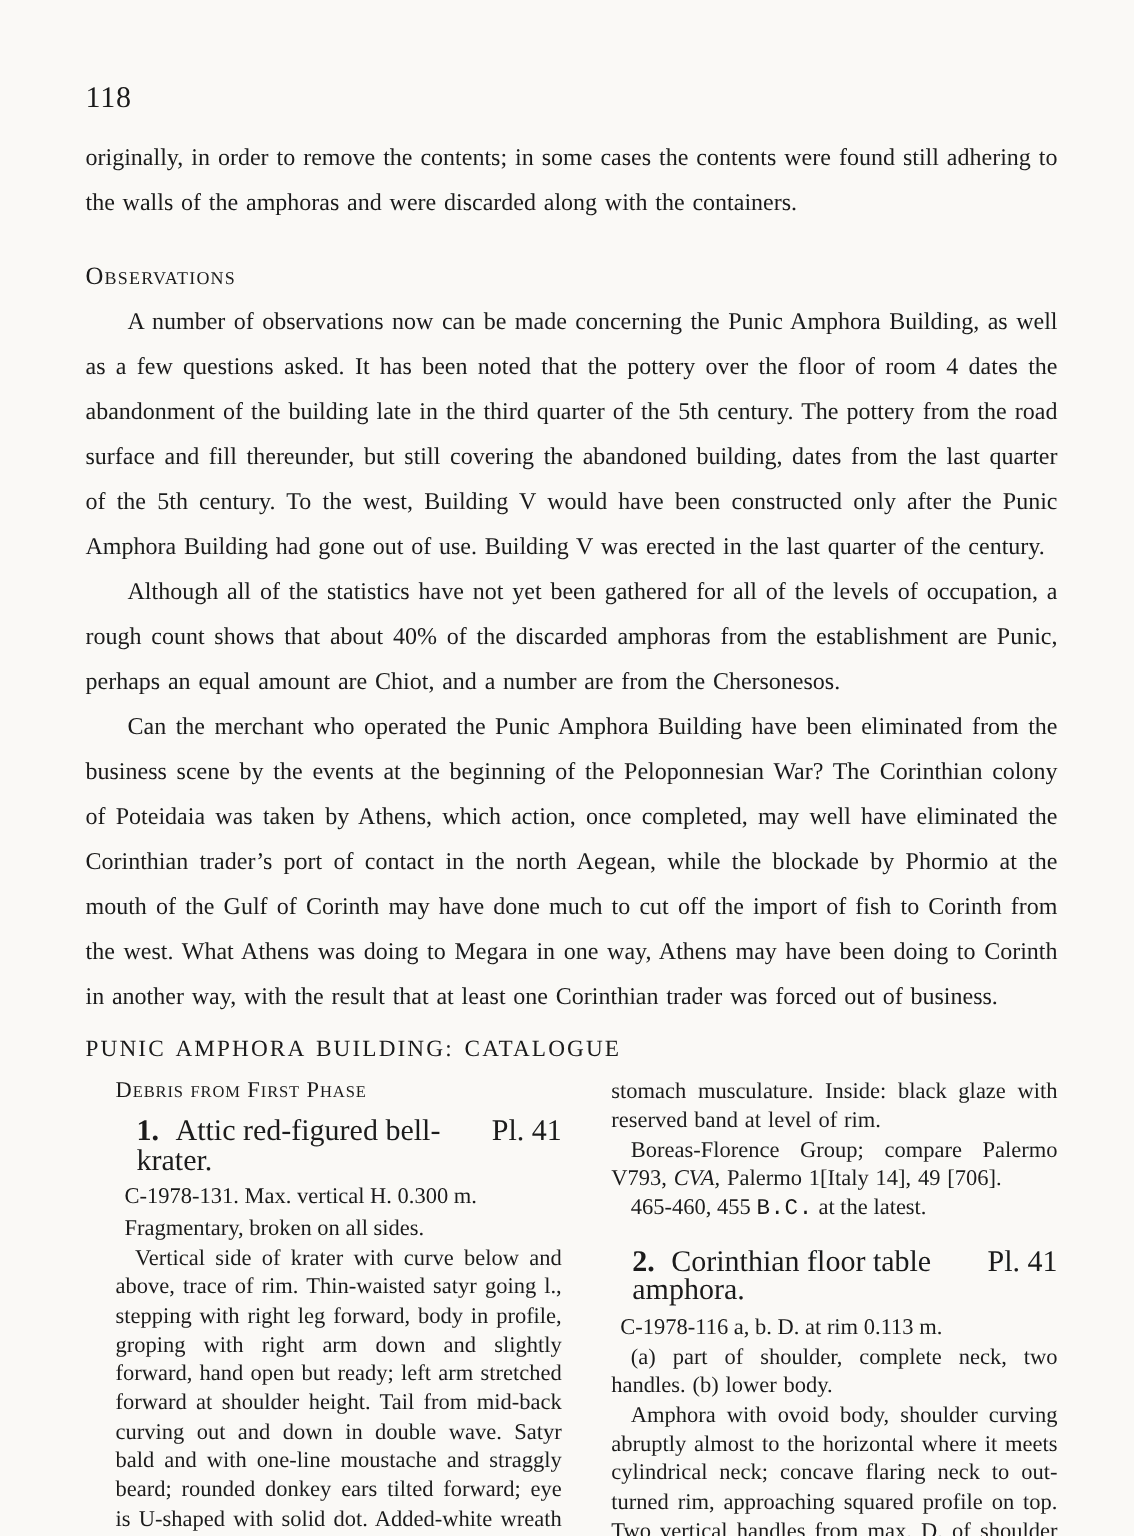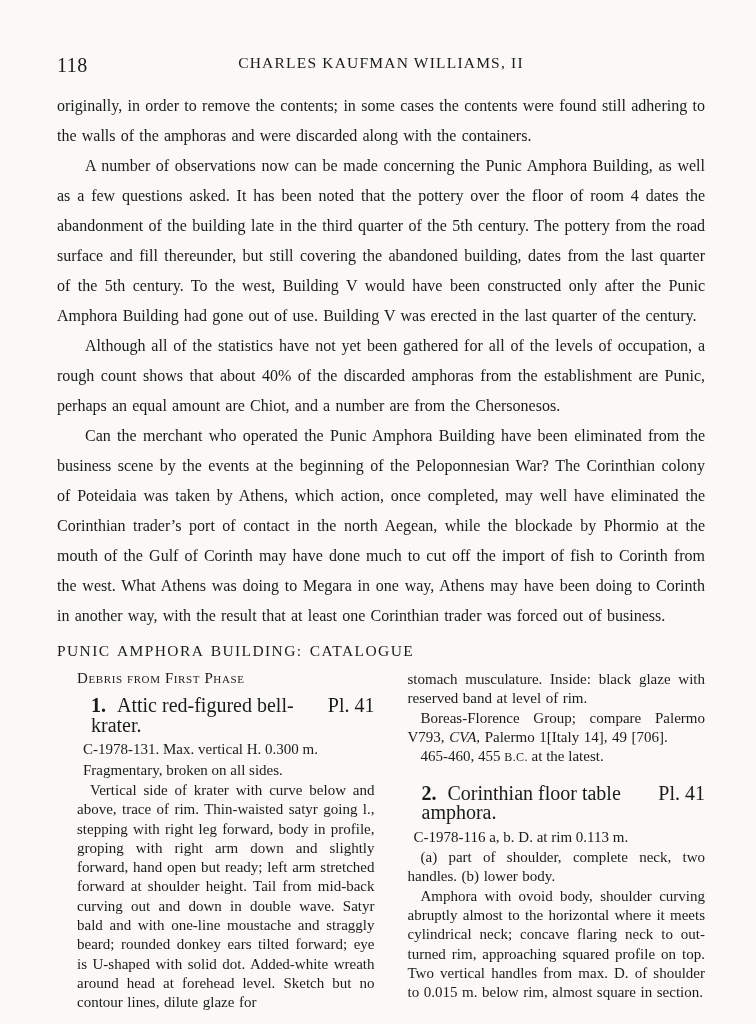--- a/index.html
+++ b/index.html
@@ -96,35 +96,35 @@
   }
   .cat-para {
     font-size: 15px;
     line-height: 19.3px;
     text-align: justify;
     word-spacing: 0.8px;
     text-indent: 13px;
   }
   .cat-para.no-indent { text-indent: 0; }
   .italic { font-style: italic; }
-  .bc-caps { font-size: 12px; letter-spacing: 0.4px; }
+  .bc-caps { font-size: 15px; letter-spacing: 0.4px; font-family: Liberation Mono, monospace; }
 </style>
 </head>
 <body>
 
 <div class="page">
 
   <div class="running-head">
     <span class="page-number">118</span>
-    <span>CHARLES KAUFMAN WILLIAMS, II</span>
   </div>
 
   <div class="main-text">
     <p class="para">originally, in order to remove the contents; in some cases the contents were found still adhering to the walls of the amphoras and were discarded along with the containers.</p>
 
+    <h3 class="section-heading">Observations</h3>
 
     <p class="para indent">A number of observations now can be made concerning the Punic Amphora Building, as well as a few questions asked. It has been noted that the pottery over the floor of room 4 dates the abandonment of the building late in the third quarter of the 5th century. The pottery from the road surface and fill thereunder, but still covering the abandoned building, dates from the last quarter of the 5th century. To the west, Building V would have been constructed only after the Punic Amphora Building had gone out of use. Building V was erected in the last quarter of the century.</p>
     <p class="para indent">Although all of the statistics have not yet been gathered for all of the levels of occupation, a rough count shows that about 40% of the discarded amphoras from the establishment are Punic, perhaps an equal amount are Chiot, and a number are from the Chersonesos.</p>
     <p class="para indent">Can the merchant who operated the Punic Amphora Building have been eliminated from the business scene by the events at the beginning of the Peloponnesian War? The Corinthian colony of Poteidaia was taken by Athens, which action, once completed, may well have eliminated the Corinthian trader’s port of contact in the north Aegean, while the blockade by Phormio at the mouth of the Gulf of Corinth may have done much to cut off the import of fish to Corinth from the west. What Athens was doing to Megara in one way, Athens may have been doing to Corinth in another way, with the result that at least one Corinthian trader was forced out of business.</p>
   </div>
 
   <h2 class="catalogue-heading">PUNIC AMPHORA BUILDING: CATALOGUE</h2>
 
   <div class="columns">
 

